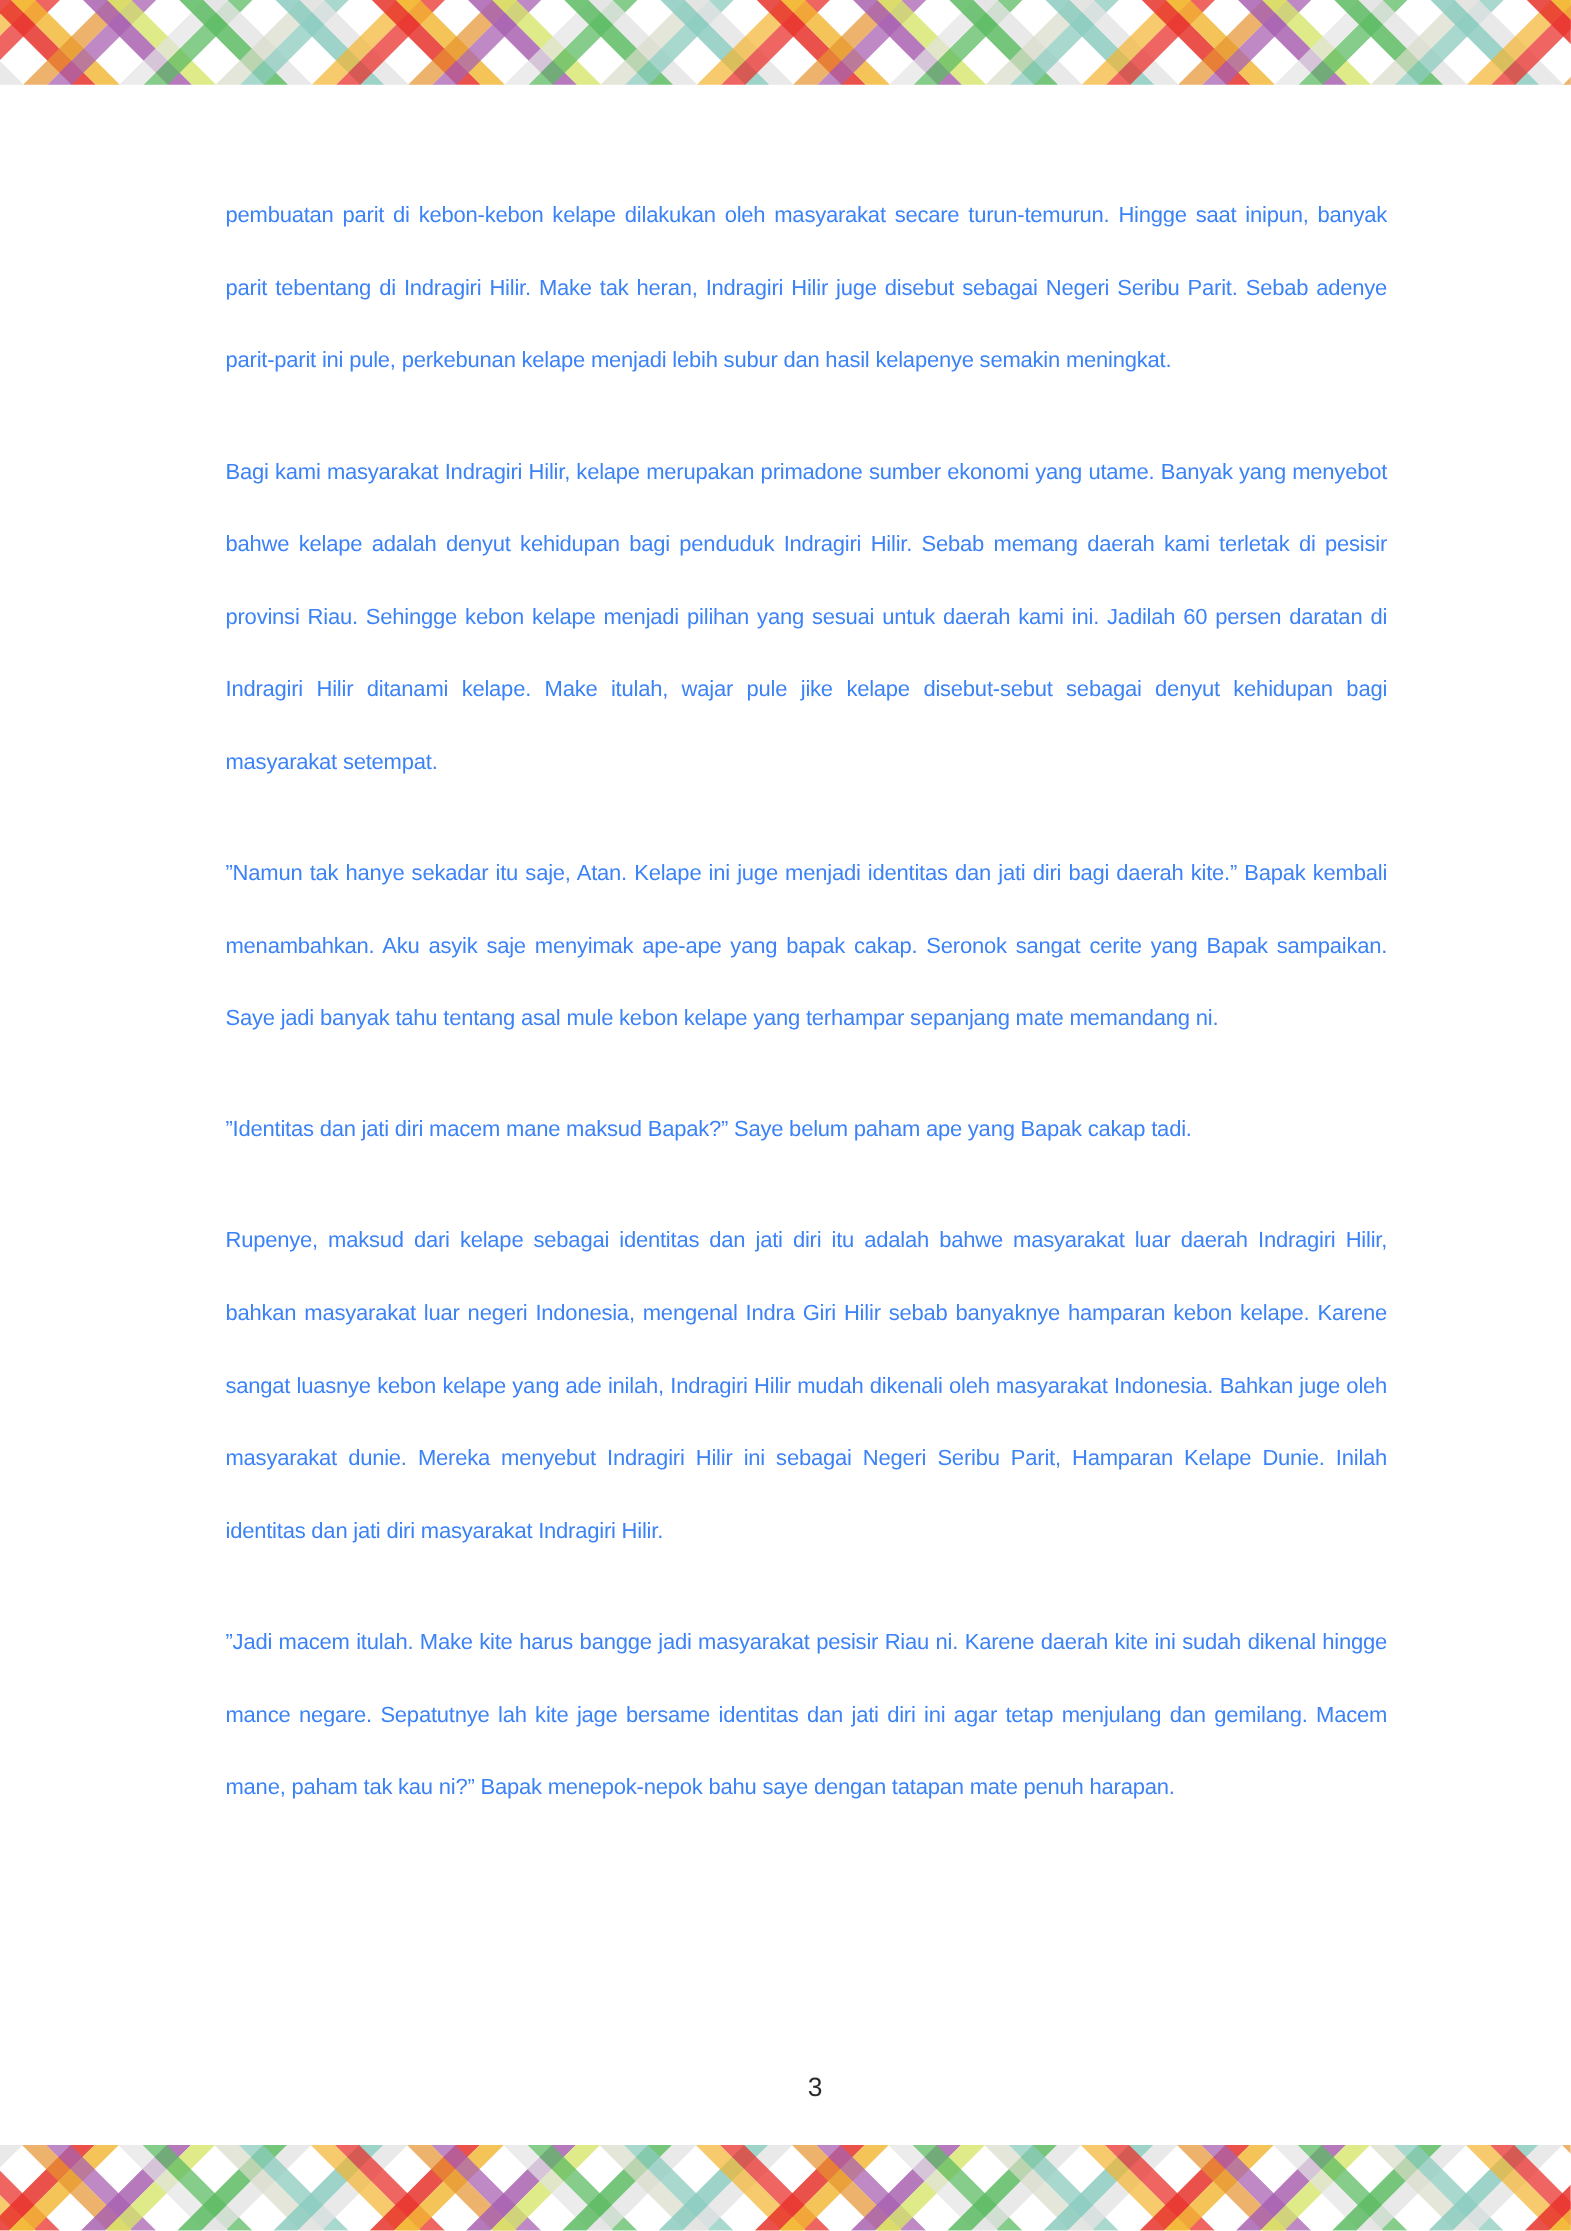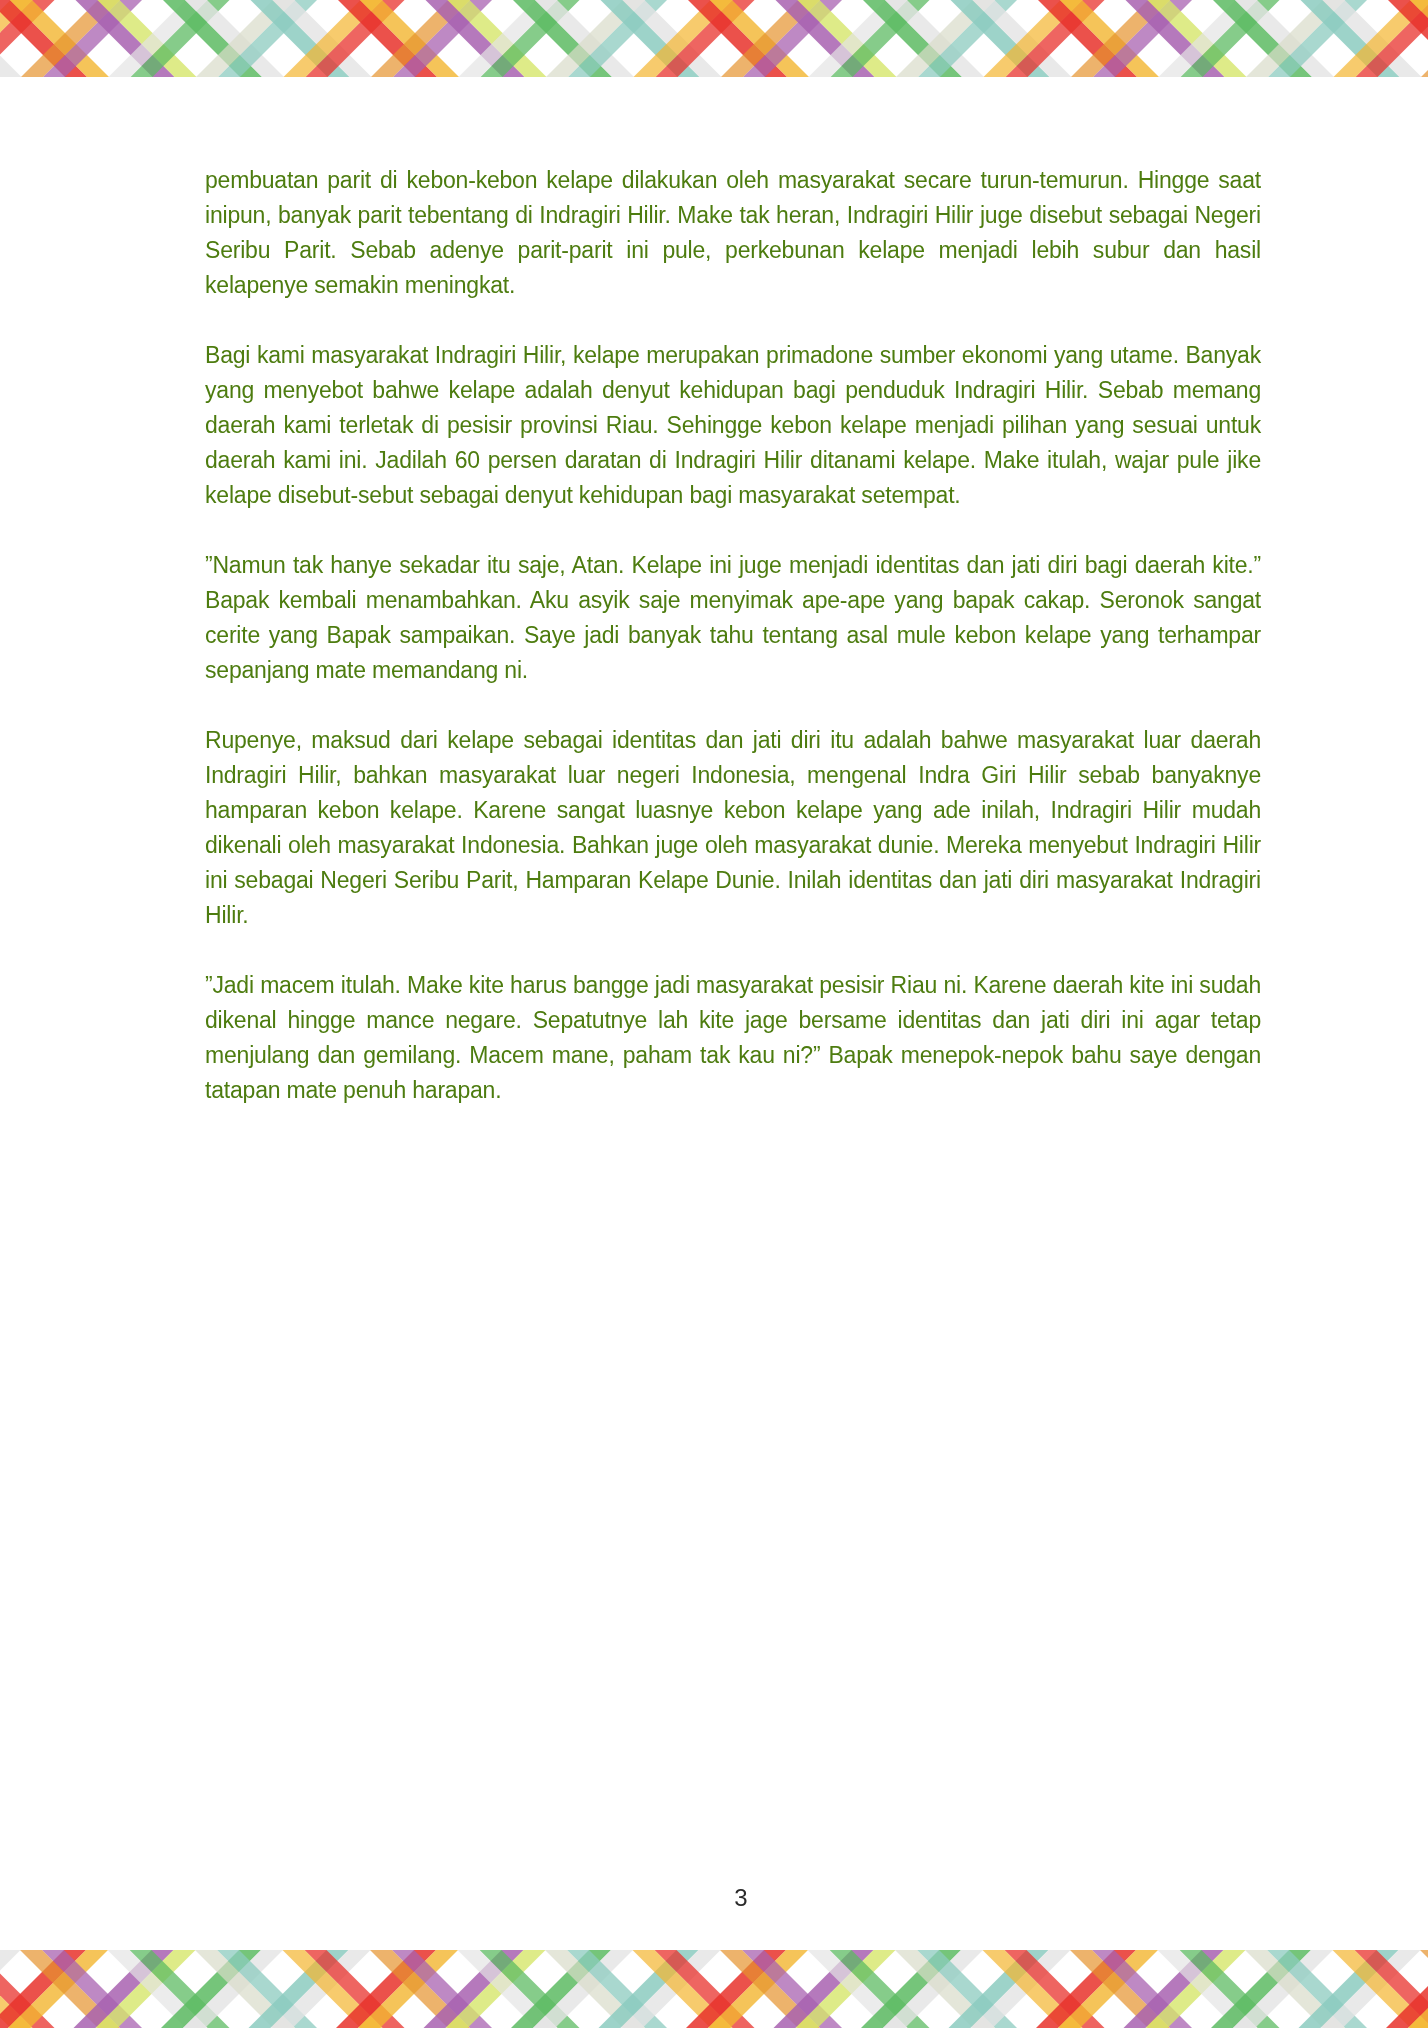--- a/index.html
+++ b/index.html
@@ -3,22 +3,22 @@
 <meta charset="utf-8">
 <style>
   html, body { margin: 0; padding: 0; background: #ffffff; }
   body { width: 1428px; height: 2028px; position: relative; overflow: hidden; }
   .border-top, .border-bottom { position: absolute; left: 0; width: 1428px; height: 80px; }
   .border-top { top: 0; }
   .border-bottom { top: 1948px; }
   .content {
     position: absolute; left: 205px; top: 163px; width: 1056px;
     font-family: "Liberation Sans", sans-serif;
-    font-size: 23px; color: #4d7c0f;
-    line-height: 35px; letter-spacing: -0.2px;
+    font-size: 20px; color: #3b82f6;
+    line-height: 66px; letter-spacing: -0.2px;
   }
   .para { margin: 0 0 35px 0; text-align: justify; text-align-last: left; }
   .page-number {
     position: absolute; left: 0; width: 1482px; top: 1884px; text-align: center;
     font-family: "Liberation Sans", sans-serif; font-size: 24px; color: #2b2b2b;
   }
 </style>
 </head>
 <body>
 
@@ -105,20 +105,21 @@
       <polygon points="1497.5,0 1519.5,0 1596.5,77 1574.5,77" fill="#d6e66a" fill-opacity="0.8"></polygon>
       <polygon points="1629.5,0 1607.5,0 1530.5,77 1552.5,77" fill="#5dbb63" fill-opacity="0.75"></polygon>
       <polygon points="1607.5,0 1585.5,0 1508.5,77 1530.5,77" fill="#e4e4e4" fill-opacity="0.7"></polygon>
     </g>
 </svg>
 
 <main class="content">
   <p class="para">pembuatan parit di kebon-kebon kelape dilakukan oleh masyarakat secare turun-temurun. Hingge saat inipun, banyak parit tebentang di Indragiri Hilir. Make tak heran, Indragiri Hilir juge disebut sebagai Negeri Seribu Parit. Sebab adenye parit-parit ini pule, perkebunan kelape menjadi lebih subur dan hasil kelapenye semakin meningkat.</p>
   <p class="para">Bagi kami masyarakat Indragiri Hilir, kelape merupakan primadone sumber ekonomi yang utame. Banyak yang menyebot bahwe kelape adalah denyut kehidupan bagi penduduk Indragiri Hilir. Sebab memang daerah kami terletak di pesisir provinsi Riau. Sehingge kebon kelape menjadi pilihan yang sesuai untuk daerah kami ini. Jadilah 60 persen daratan di Indragiri Hilir ditanami kelape. Make itulah, wajar pule jike kelape disebut-sebut sebagai denyut kehidupan bagi masyarakat setempat.</p>
   <p class="para">”Namun tak hanye sekadar itu saje, Atan. Kelape ini juge menjadi identitas dan jati diri bagi daerah kite.” Bapak kembali menambahkan. Aku asyik saje menyimak ape-ape yang bapak cakap. Seronok sangat cerite yang Bapak sampaikan. Saye jadi banyak tahu tentang asal mule kebon kelape yang terhampar sepanjang mate memandang ni.</p>
+  <p class="para">”Identitas  dan jati diri macem mane maksud Bapak?” Saye belum paham ape yang Bapak cakap tadi.</p>
   <p class="para">Rupenye, maksud dari kelape sebagai identitas dan jati diri itu adalah bahwe masyarakat luar daerah Indragiri Hilir, bahkan masyarakat luar negeri Indonesia, mengenal Indra Giri Hilir sebab banyaknye hamparan kebon kelape. Karene sangat luasnye kebon kelape yang ade inilah, Indragiri Hilir mudah dikenali oleh masyarakat Indonesia. Bahkan juge oleh masyarakat dunie. Mereka menyebut Indragiri Hilir ini sebagai Negeri Seribu Parit, Hamparan Kelape Dunie. Inilah identitas dan jati diri masyarakat Indragiri Hilir.</p>
   <p class="para">”Jadi macem itulah. Make kite harus bangge jadi masyarakat pesisir Riau ni. Karene daerah kite ini sudah dikenal hingge mance negare. Sepatutnye lah kite jage bersame identitas dan jati diri ini agar tetap menjulang dan gemilang. Macem mane, paham tak kau ni?” Bapak menepok-nepok bahu saye dengan tatapan mate penuh harapan.</p>
 </main>
 
 <div class="page-number">3</div>
 
 <svg class="border-bottom" viewBox="0 0 1428 80" preserveAspectRatio="none">
   <g id="bottom-bands">
       <polygon points="-101.5,80 -79.5,80 -1.5,2 -23.5,2" fill="#8ccbbf" fill-opacity="0.85"></polygon>
       <polygon points="-79.5,80 -57.5,80 20.5,2 -1.5,2" fill="#e4e4e4" fill-opacity="0.8"></polygon>

